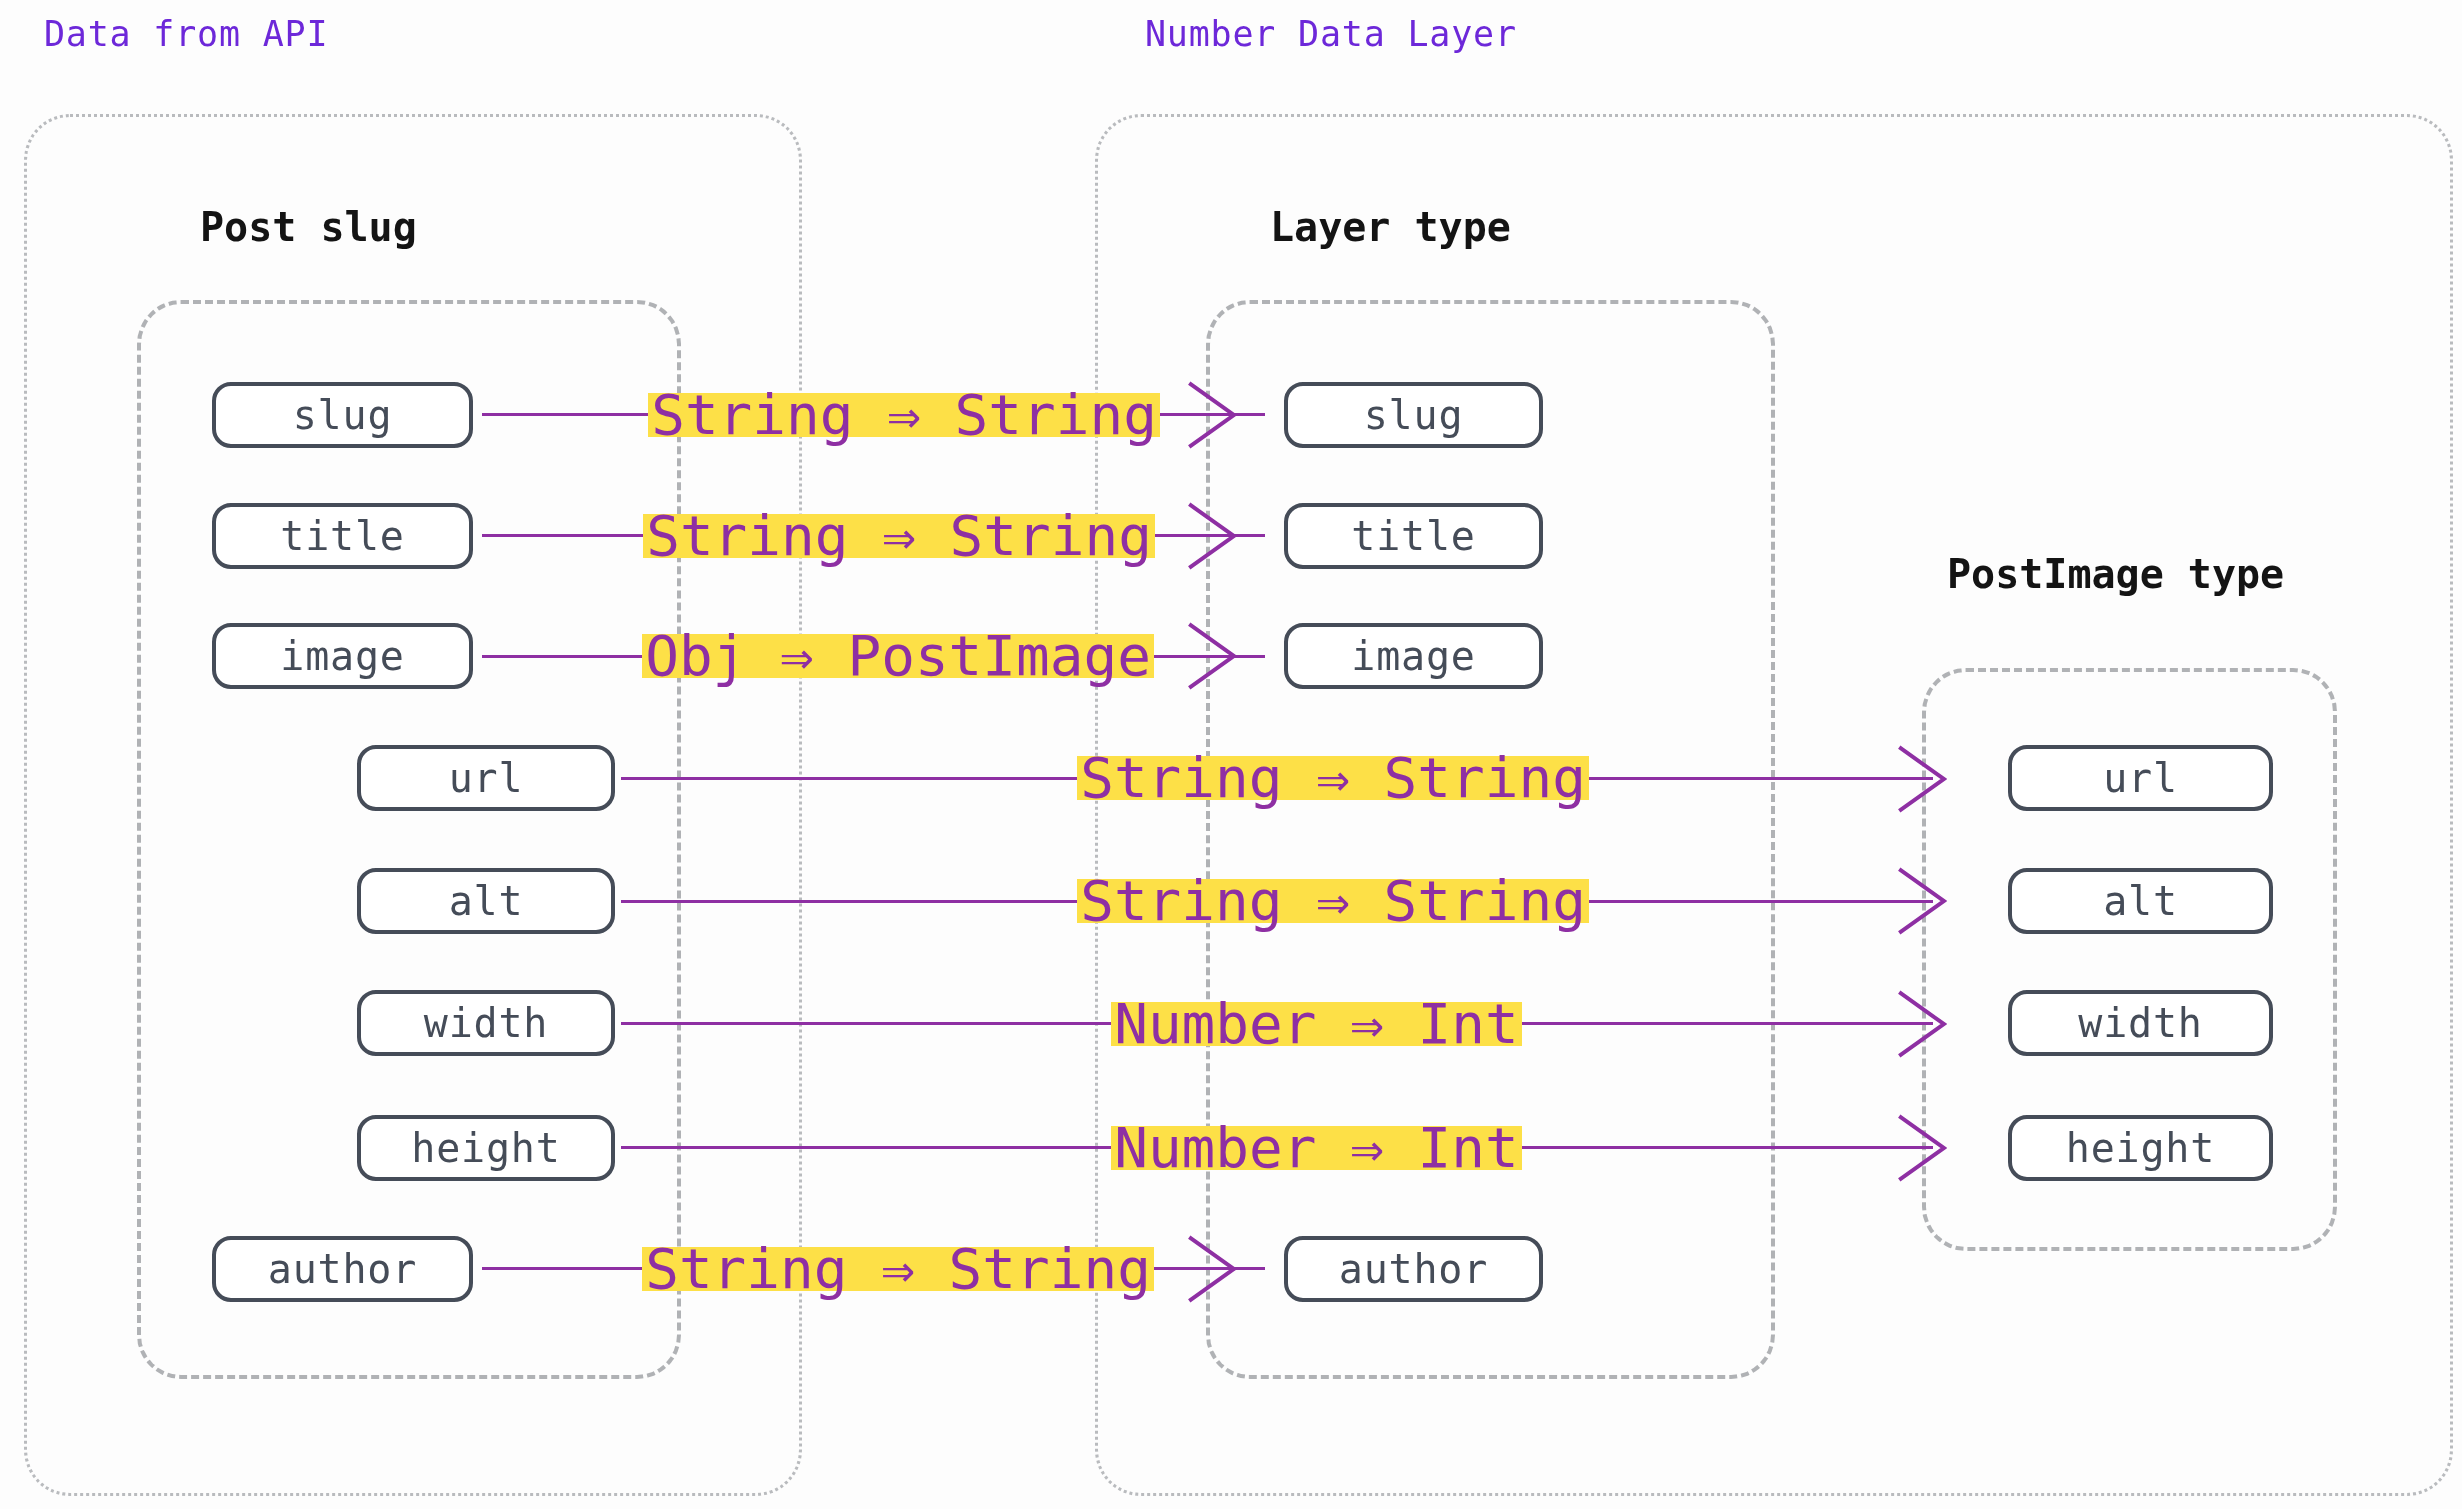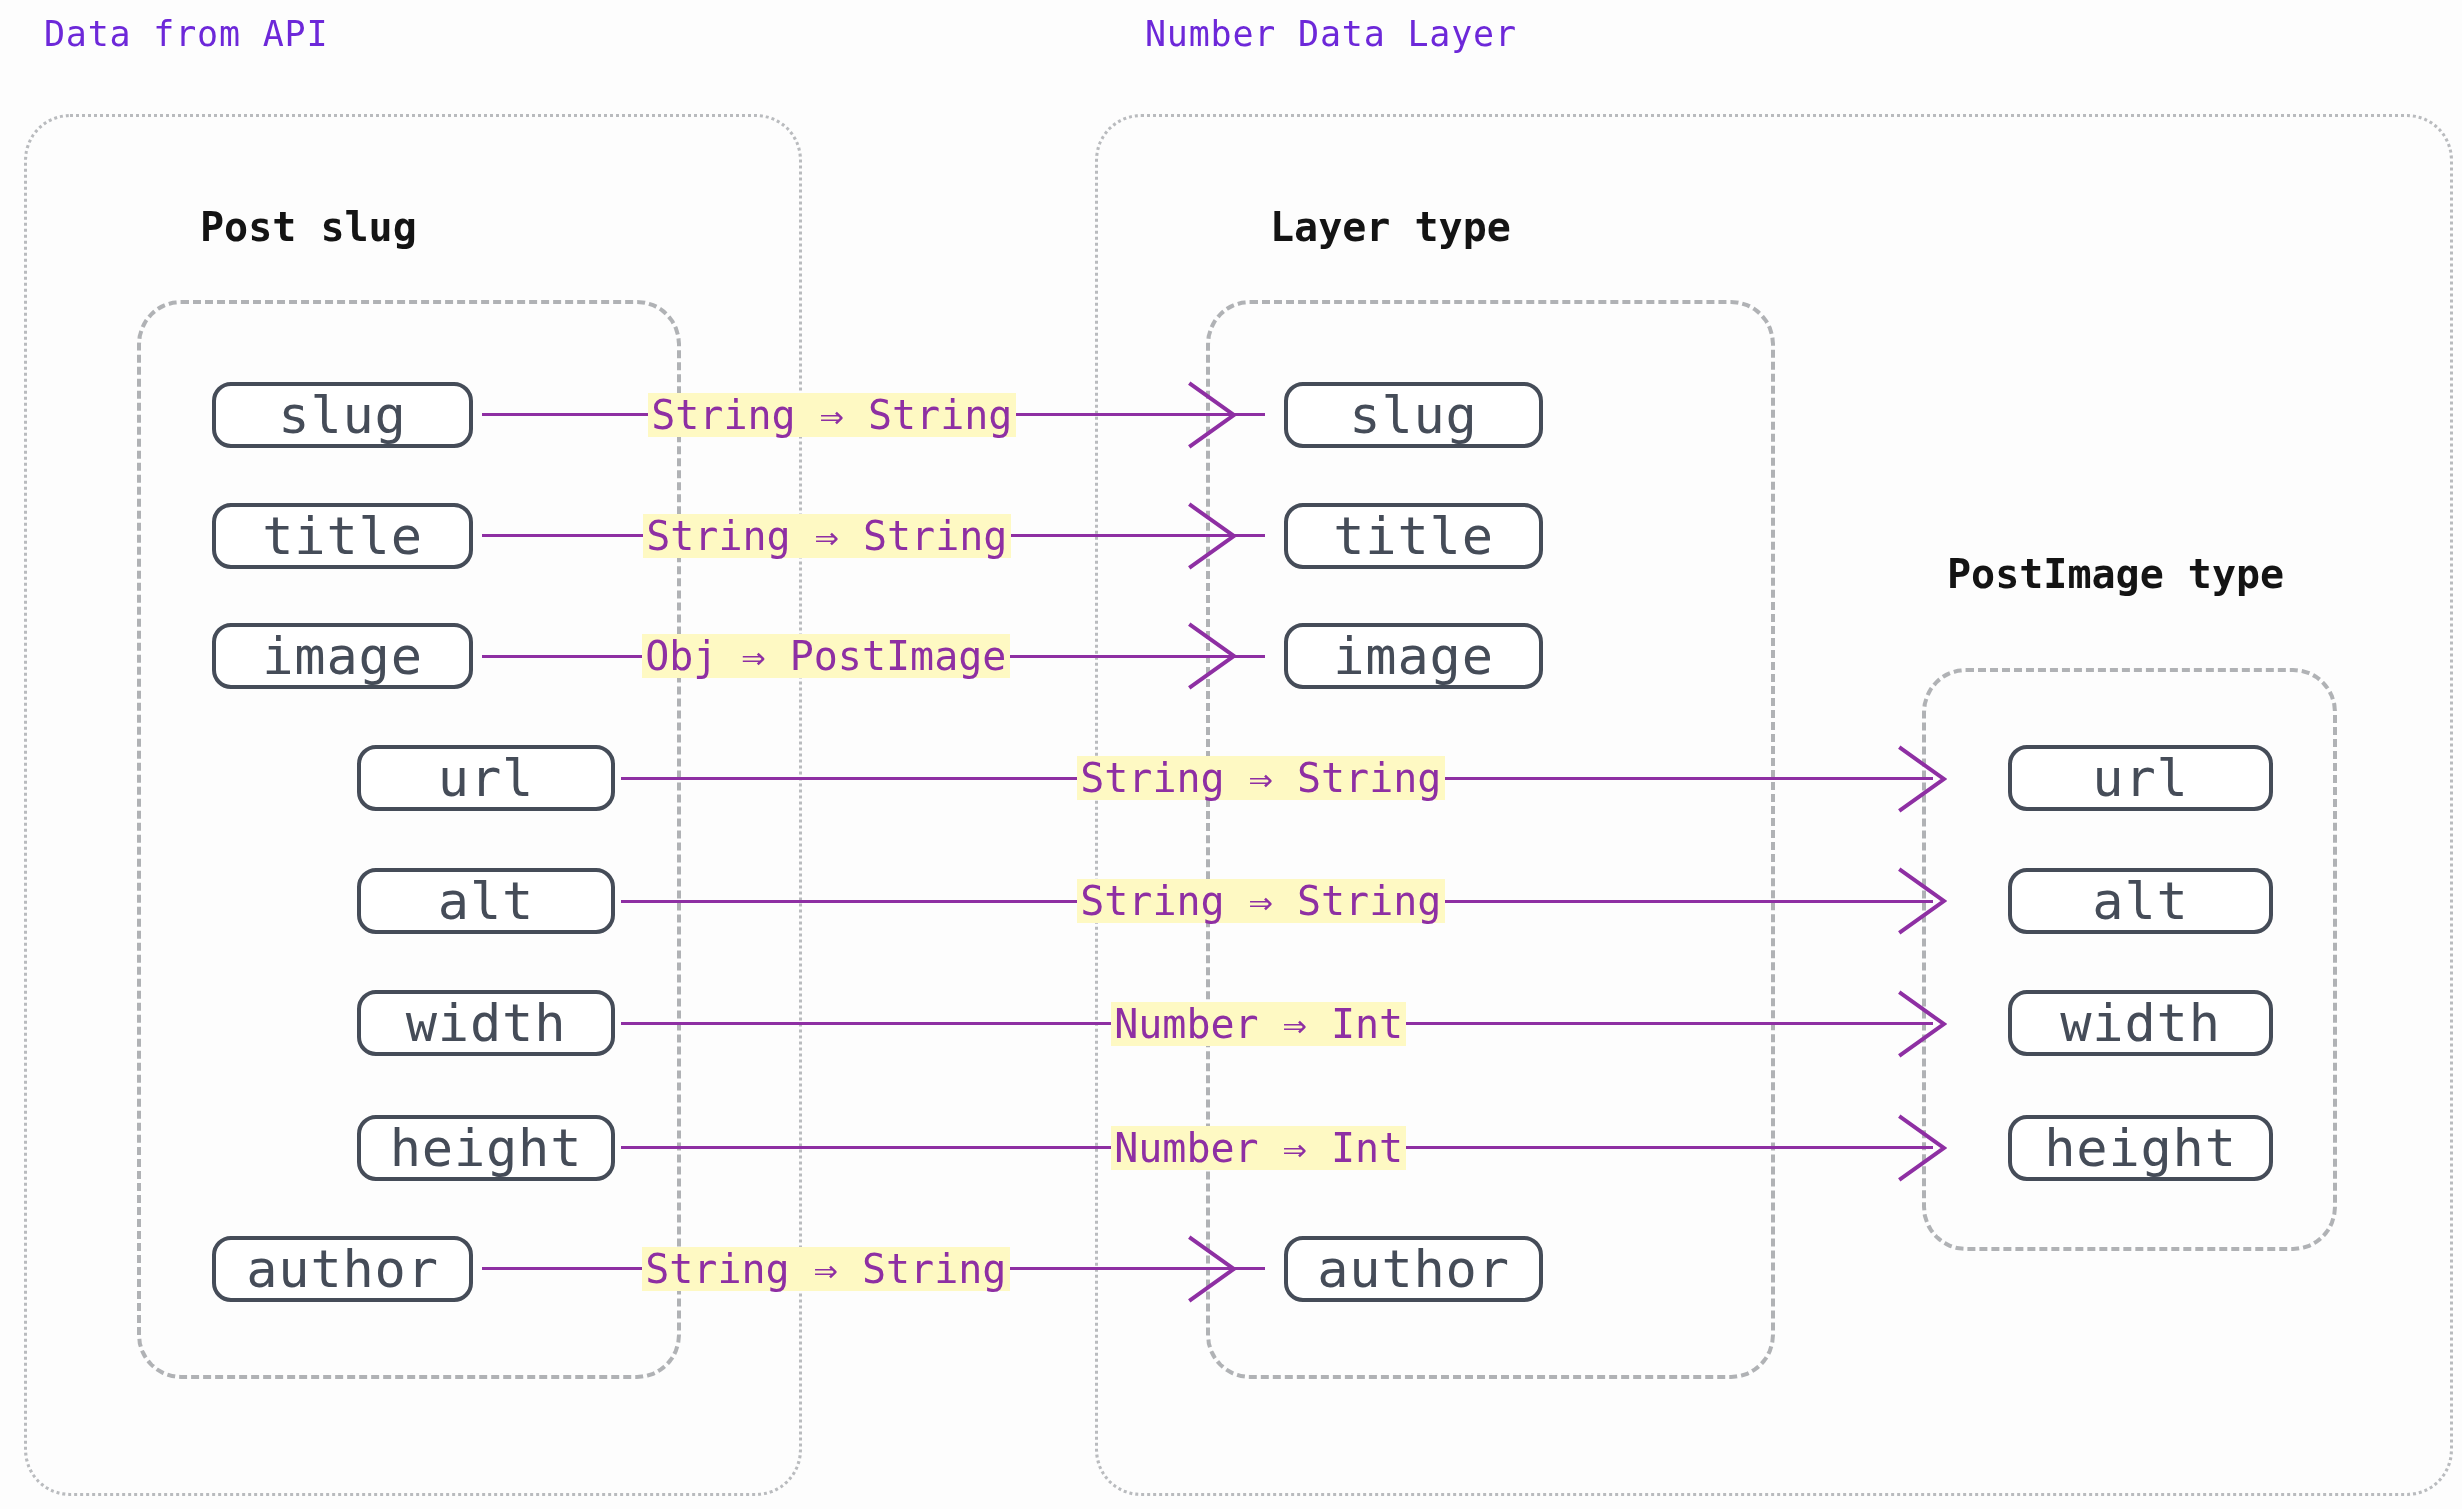--- a/index.html
+++ b/index.html
@@ -52,41 +52,41 @@
   }
 
   
   .field-box{
     position:absolute;
     box-sizing:border-box;
     border:4px solid #454c58;
     border-radius:19px;
     background:#ffffff;
     color:#454c58;
-    font-size:52px;
+    font-size:40px;
     font-weight:400;
     display:flex;
     align-items:center;
     justify-content:center;
     height:66px;
     letter-spacing:0.8px;
   }
 
   
   .edge-line{
     position:absolute;
     height:3.2px;
     background:#8e2fa3;
   }
   .edge-label{
     position:absolute;
-    font-size:40px;
+    font-size:56px;
     color:#8e2fa3;
     white-space:nowrap;
-    background:#fef9c3;
+    background:#fde047;
     padding:0 3.2px;
     letter-spacing:0px;
     line-height:44px;
   }
   .arrow-head{
     position:absolute;
     width:51px;height:70px;
     pointer-events:none;
   }
   .arrow-head svg{display:block;width:51px;height:70px;}

